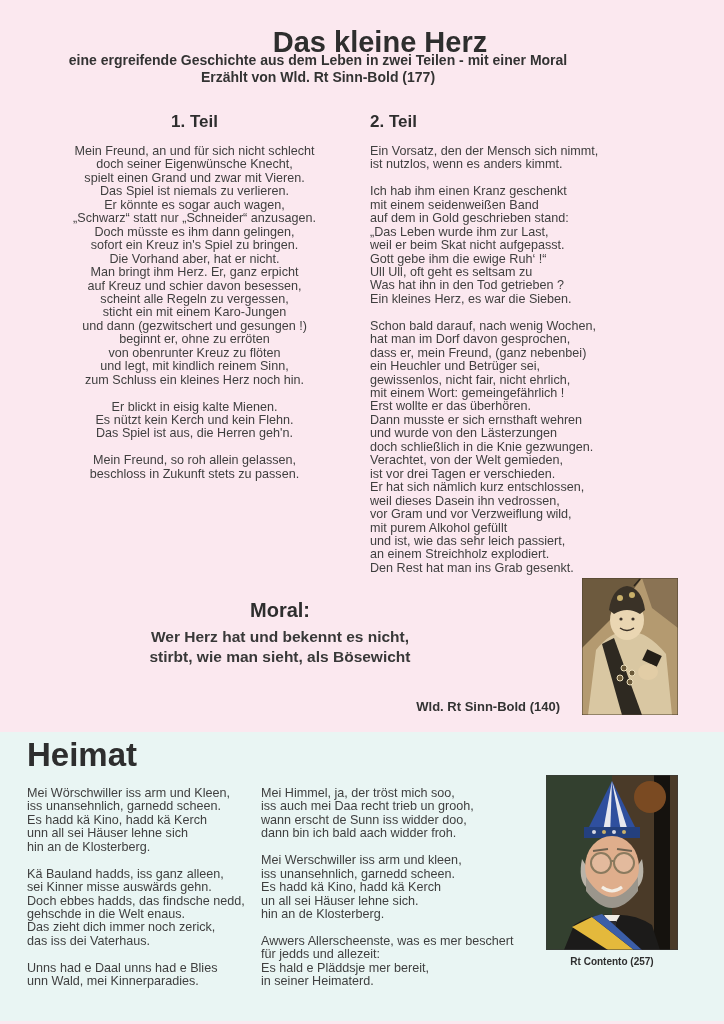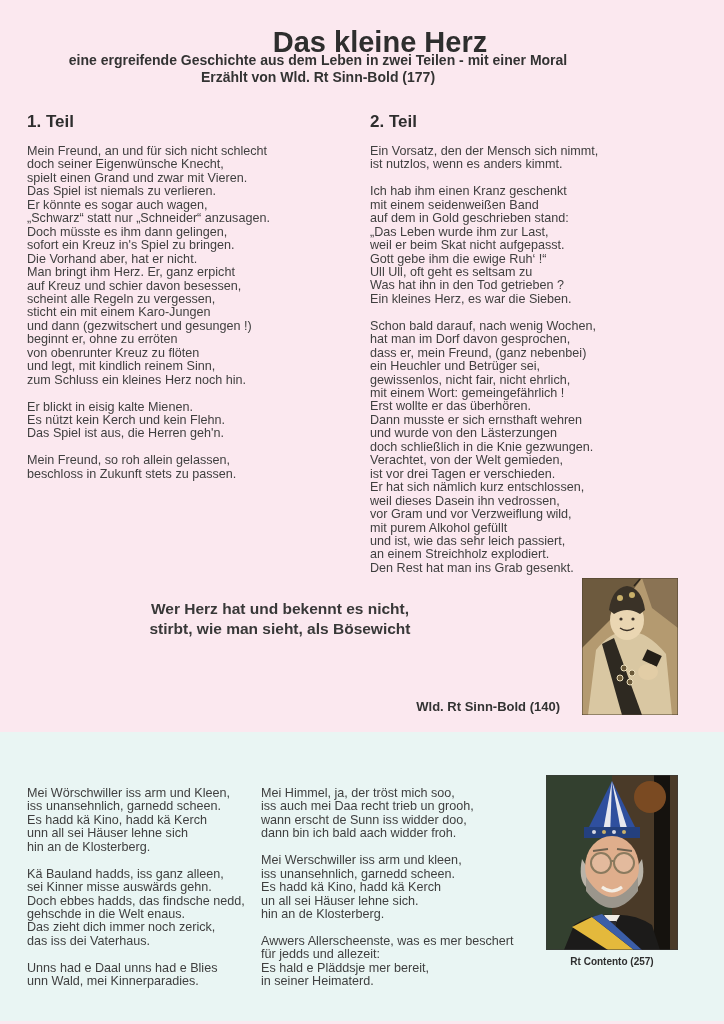--- a/index.html
+++ b/index.html
@@ -9,21 +9,21 @@
         background:var(--top-bg,#fbe8ef);}
   .bottom-section{position:absolute;left:0;top:732px;width:724px;height:289px;
         background:var(--bottom-bg,#e9f5f3);}
   .bottom-strip{position:absolute;left:0;top:1021px;width:724px;height:3px;
         background:var(--top-bg,#fbe8ef);}
   .main-title{position:absolute;left:0;top:8px;width:724px;text-align:center;
         font-size:29px;font-weight:bold;color:#2e2e2e;margin:18px;}
   .subtitle{position:absolute;left:0;top:52px;width:636px;text-align:center;
         font-size:14px;font-weight:bold;color:#333;line-height:17px;}
   .poem-col{position:absolute;width:335px;}
-  .col1{left:27px;top:112px;}
+  .col1{left:27px;top:112px;text-align:center;}
   .col2{left:370px;top:112px;}
   .part-heading{font-size:17px;font-weight:bold;color:#2e2e2e;margin:0 0 13px 0;}
   .stanza{white-space:pre-line;font-size:12.6px;line-height:13.45px;
         color:#3f3f3f;margin:0 0 13.4px 0;}
   .moral-block{position:absolute;left:30px;top:599px;width:500px;text-align:center;}
   .moral-heading{font-size:20px;font-weight:bold;color:#2e2e2e;margin:0 0 5px 0;}
   .moral-lines{font-size:15.5px;font-weight:bold;line-height:20px;color:#383838;
         white-space:pre-line;margin:0;}
   .story-byline{position:absolute;left:380px;top:699px;width:180px;text-align:right;
         font-size:13px;font-weight:bold;color:#333;}
@@ -103,20 +103,21 @@
 Er hat sich nämlich kurz entschlossen,
 weil dieses Dasein ihn vedrossen,
 vor Gram und vor Verzweiflung wild,
 mit purem Alkohol gefüllt
 und ist, wie das sehr leich passiert,
 an einem Streichholz explodiert.
 Den Rest hat man ins Grab gesenkt.</div>
     </div>
 
     <div class="moral-block">
+      <h3 class="moral-heading">Moral:</h3>
       <p class="moral-lines">Wer Herz hat und bekennt es nicht,
 stirbt, wie man sieht, als Bösewicht</p>
     </div>
 
     <div class="story-byline">Wld. Rt Sinn-Bold (140)</div>
 
     <svg class="photo-bw" viewBox="0 0 96 137" xmlns="http://www.w3.org/2000/svg">
       <rect width="96" height="137" fill="#b49a70"></rect>
       <polygon points="0,0 60,0 30,40 0,70" fill="#6d5a3e"></polygon>
       <polygon points="96,0 96,50 70,30 60,0" fill="#8a7354"></polygon>
@@ -135,20 +136,21 @@
       <circle cx="38" cy="100" r="3" fill="#6b5a3a" stroke="#efe2c0" stroke-width="1"></circle>
       <circle cx="48" cy="104" r="3" fill="#6b5a3a" stroke="#efe2c0" stroke-width="1"></circle>
       <rect x="62" y="74" width="16" height="12" transform="rotate(25 70 80)" fill="#241f18"></rect>
       <ellipse cx="66" cy="94" rx="10" ry="8" fill="#e2cda6"></ellipse>
       <rect x="0" y="0" width="96" height="137" fill="none" stroke="#4a3e2c" stroke-width="1"></rect>
     </svg>
   </section>
 
   <section class="bottom-section"></section>
 
+  <h1 class="heimat-title">Heimat</h1>
 
   <div class="poem-col hcol1">
     <div class="stanza">Mei Wörschwiller iss arm und Kleen,
 iss unansehnlich, garnedd scheen.
 Es hadd kä Kino, hadd kä Kerch
 unn all sei Häuser lehne sich
 hin an de Klosterberg.</div>
     <div class="stanza">Kä Bauland hadds, iss ganz alleen,
 sei Kinner misse auswärds gehn.
 Doch ebbes hadds, das findsche nedd,

